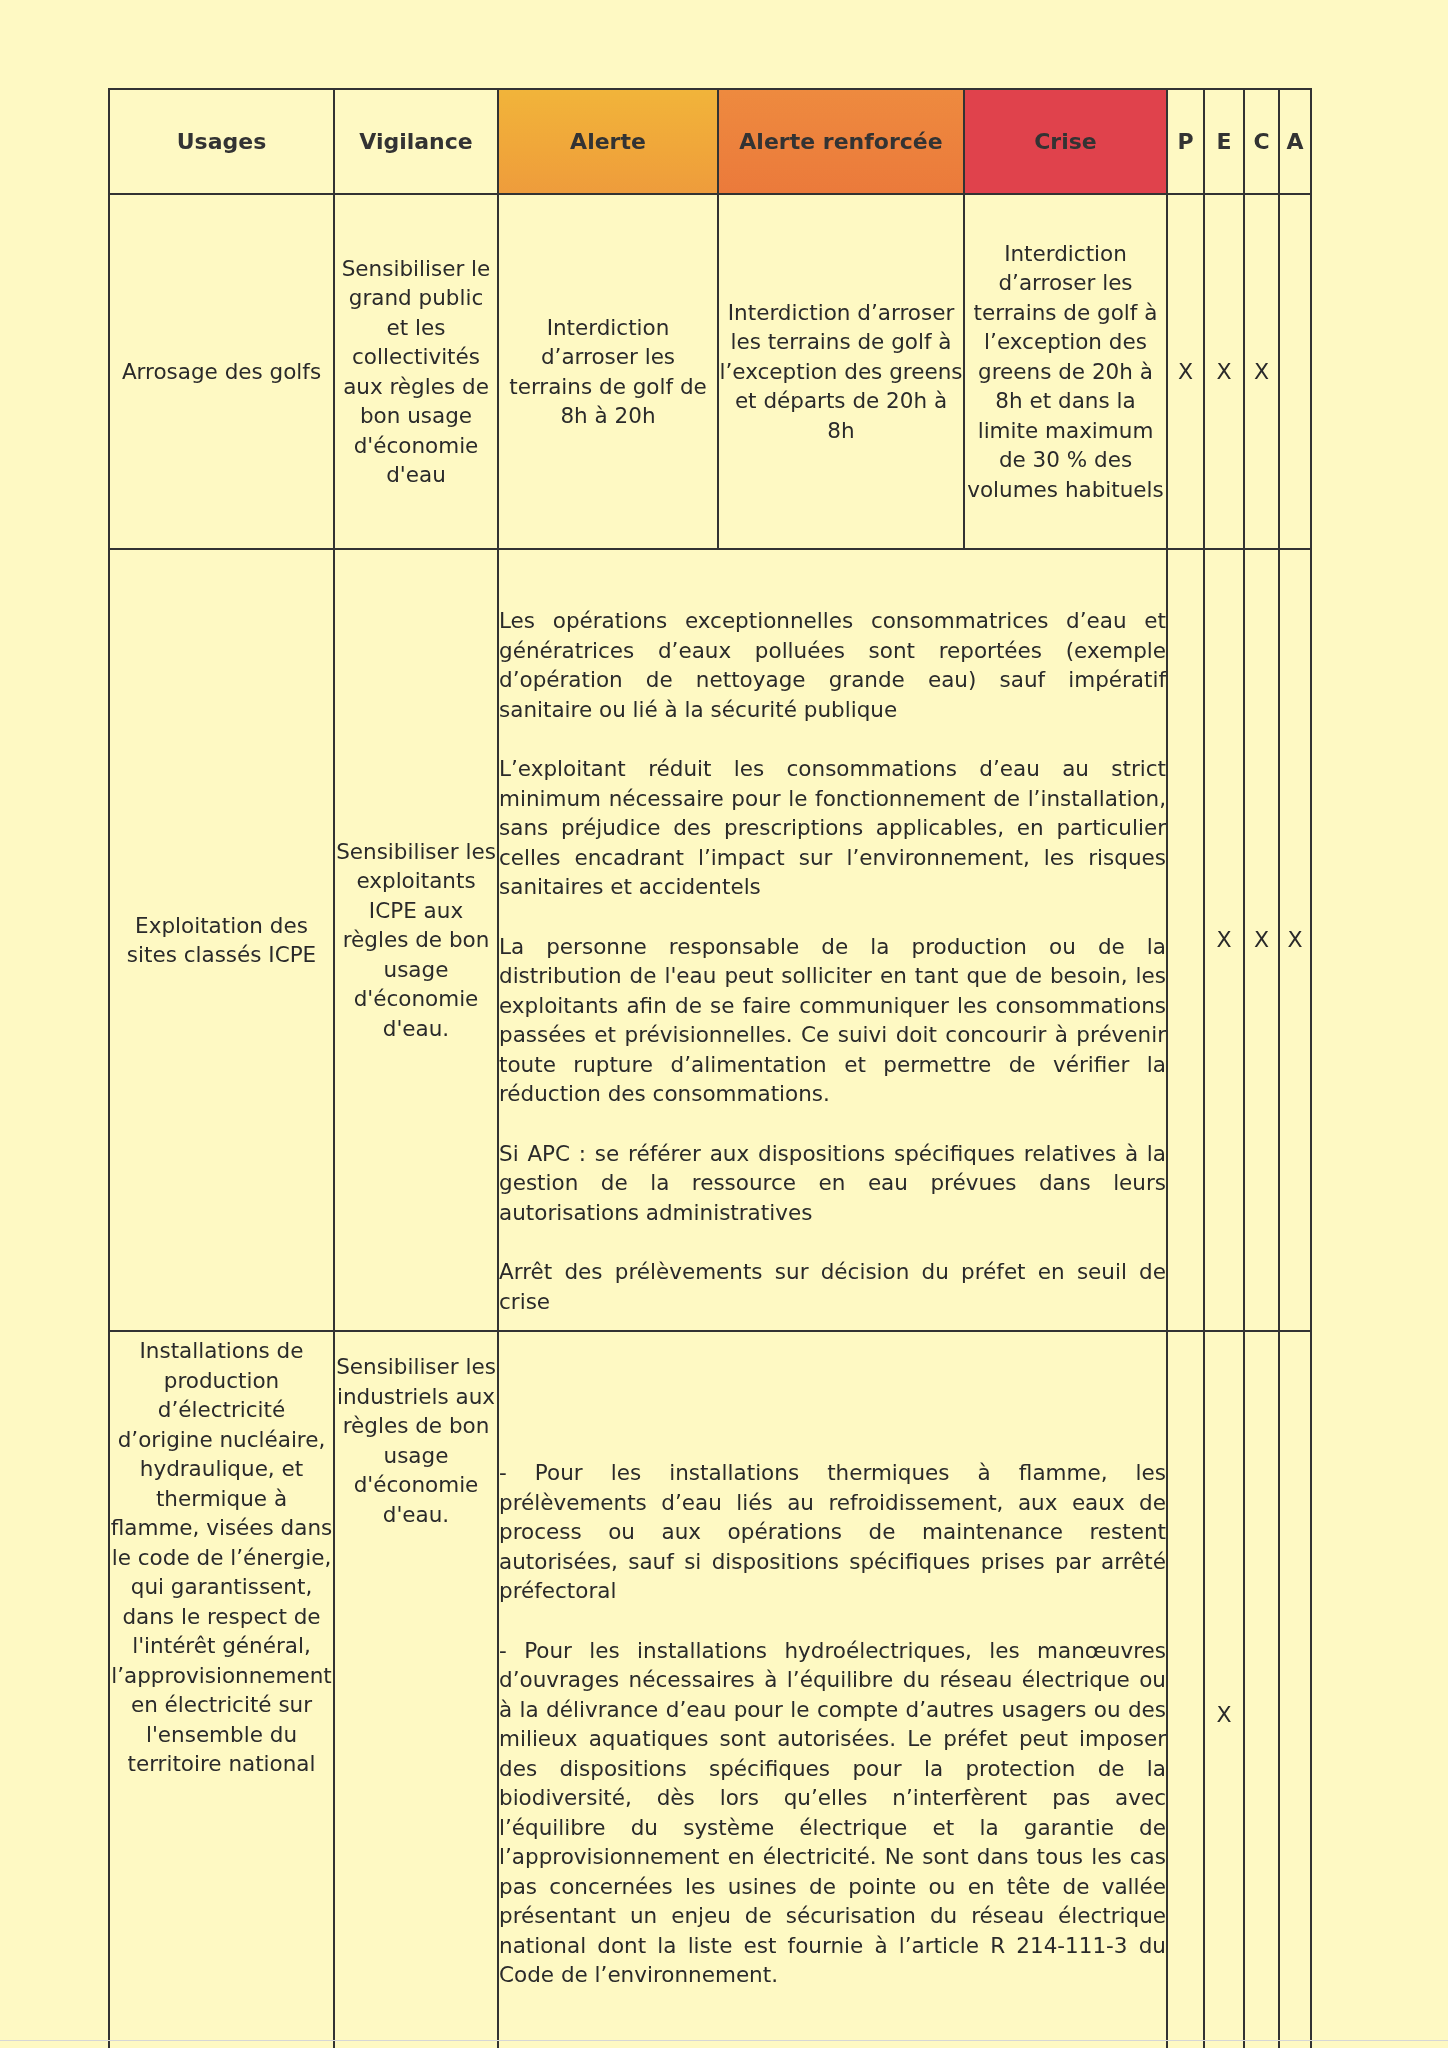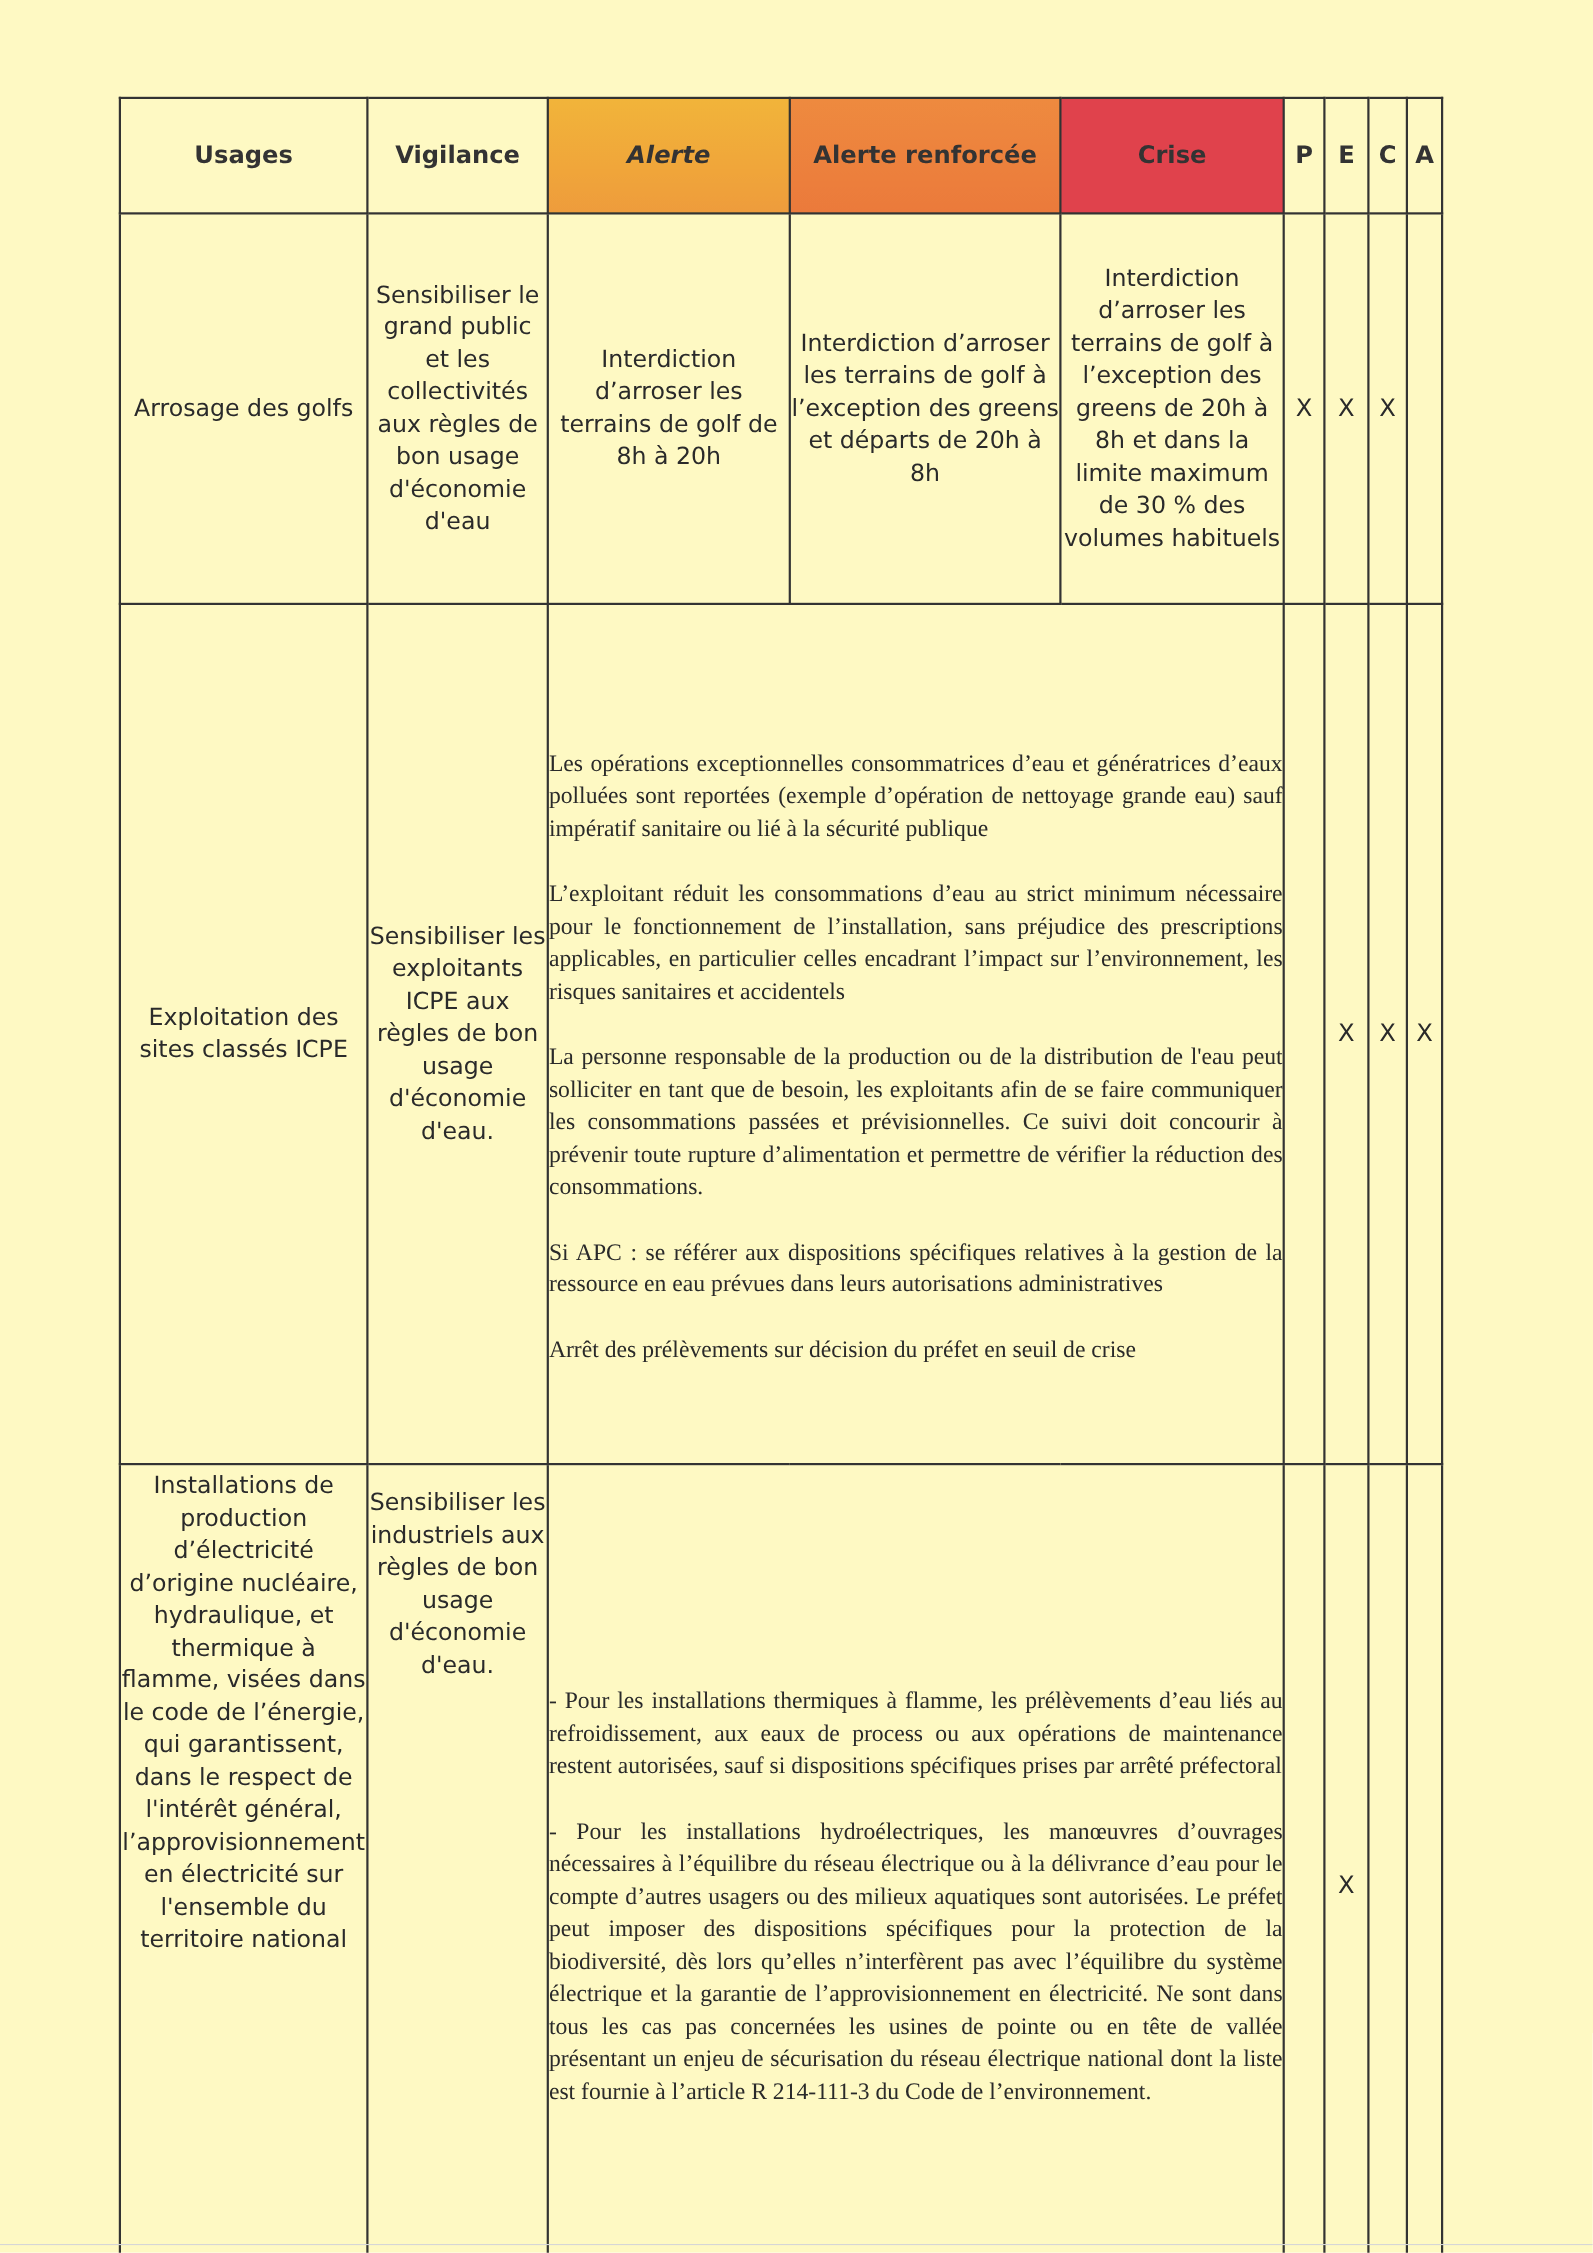--- a/index.html
+++ b/index.html
@@ -2,30 +2,30 @@
 <html><head>
 <meta charset="utf-8">
 <style>
   html, body { margin:0; padding:0; background:#ffffff; }
   body { width:1448px; height:2048px; position:relative; overflow:hidden;
          font-family:"DejaVu Sans", "Liberation Sans", sans-serif; color:#2a2a2a; }
   .page { position:absolute; left:0; top:0; width:1448px; height:2048px; background:#fef9c3; }
   table.grid { position:absolute; left:108px; top:88px; border-collapse:collapse; table-layout:fixed; }
   table.grid td, table.grid th { border:2px solid #333; padding:0; vertical-align:middle; }
   th { font-weight:bold; font-size:22px; text-align:center; color:#333; height:103px; }
-  th.h-alerte { background:linear-gradient(180deg,#f1b43a 0%,#f0a63a 60%,#ee9c3c 100%);font-style:italic; }
+  th.h-alerte { background:linear-gradient(180deg,#f1b43a 0%,#f0a63a 60%,#ee9c3c 100%); }
   th.h-renf { background:linear-gradient(180deg,#ee8a3f 0%,#eb7a3b 100%); }
   th.h-crise { background:#e0424c; }
   td { font-size:21.5px; line-height:29.5px; text-align:center; }
   td.narrow { padding:0 4px; }
   td.mid { padding:0 8px; }
   td.just { text-align:justify; padding:14px 10px 14px 8px; vertical-align:top; }
   td.mark { font-size:22px; text-align:center; }
   td.mark-top { vertical-align:top; padding-top:6px; }
-  .para { margin:0 0 30px 0; text-align:justify;font-family:Liberation Serif, serif; }
+  .para { margin:0 0 30px 0; text-align:justify; }
   .para:last-child { margin-bottom:0; }
   .footer-line { position:absolute; left:0; top:2040px; width:1448px; height:1px; background:#d6d6d6; }
 </style>
 </head>
 <body>
 
 <div class="page">
   <table class="grid">
     <colgroup>
       <col style="width:225px">

